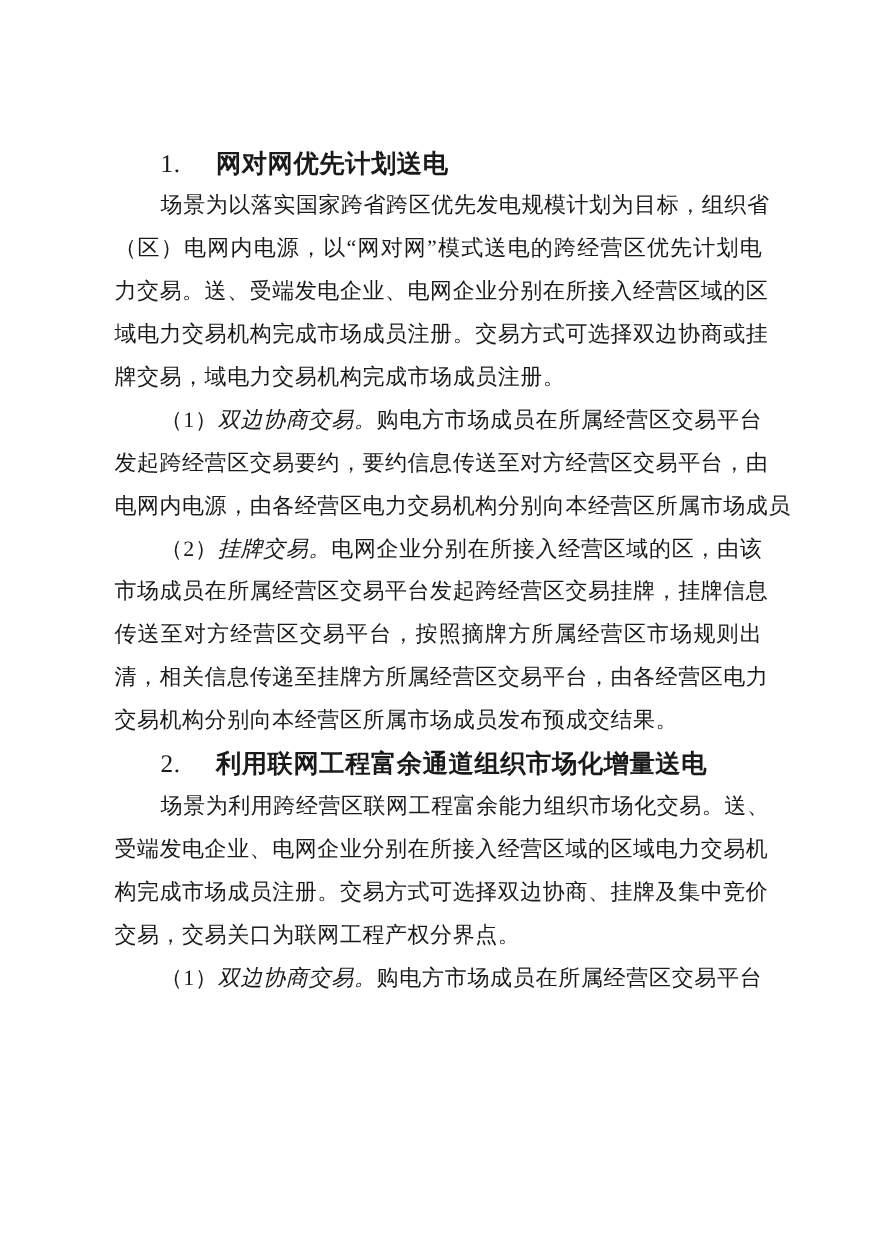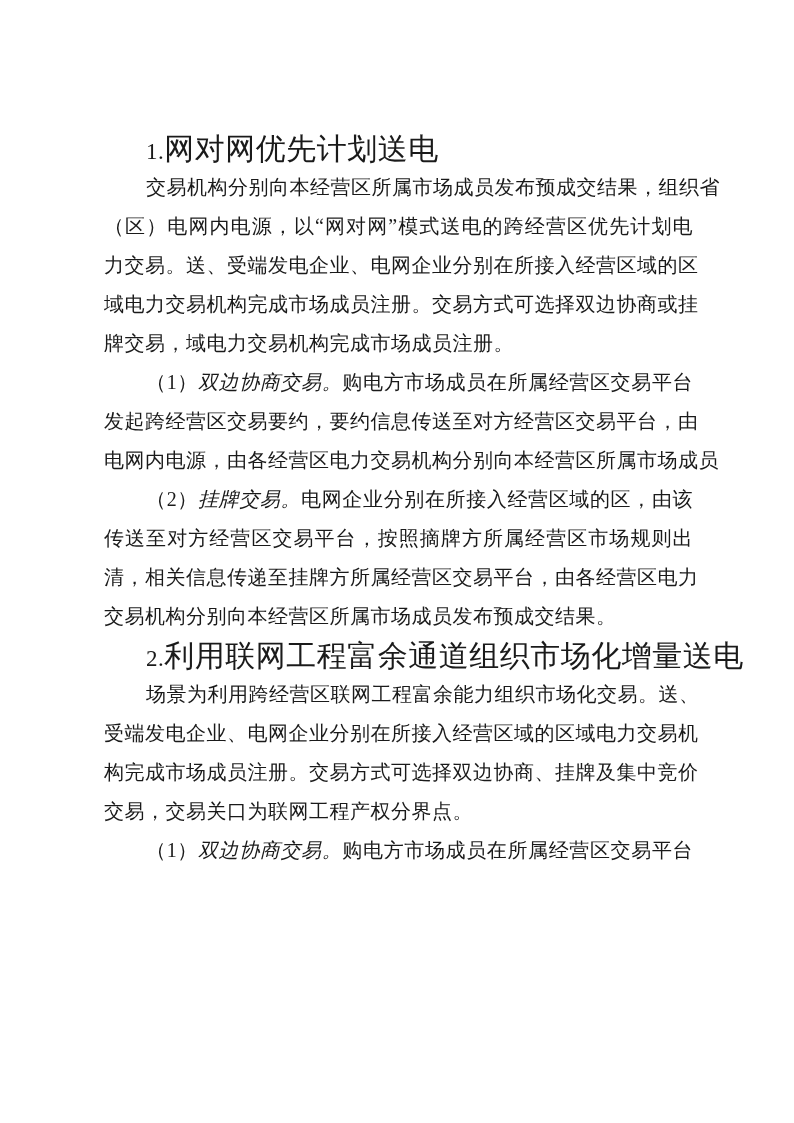--- a/index.html
+++ b/index.html
@@ -40,42 +40,44 @@
   .seg-normal {
     font-family: "Liberation Serif", "DejaVu Serif", serif;
   }
   .seg-num {
     font-family: "Liberation Serif", "DejaVu Serif", serif;
     font-size: 23px;
     font-weight: 400;
   }
   .seg-head {
     font-family: "Liberation Sans", "DejaVu Sans", sans-serif;
-    font-weight: 400;
-    font-size: 30px;
+    font-weight: 700;
+    font-size: 23px;
+    margin-left: 32px;
   }
   .seg-term {
     font-style: italic;
   }
 </style>
 </head>
 <body>
 
 <div class="page">
   <div class="textblock" id="textblock">
       <div class="line indent"><span class="seg-num">1.</span><span class="seg-head">网对网优先计划送电</span></div>
-      <div class="line indent justify"><span class="seg-normal">交易机构分别向本经营区所属市场成员发布预成交结果，组织省</span></div>
+      <div class="line indent justify"><span class="seg-normal">场景为以落实国家跨省跨区优先发电规模计划为目标，组织省</span></div>
       <div class="line justify"><span class="seg-normal">（区）电网内电源，以“网对网”模式送电的跨经营区优先计划电</span></div>
       <div class="line justify"><span class="seg-normal">力交易。送、受端发电企业、电网企业分别在所接入经营区域的区</span></div>
       <div class="line justify"><span class="seg-normal">域电力交易机构完成市场成员注册。交易方式可选择双边协商或挂</span></div>
       <div class="line"><span class="seg-normal">牌交易，域电力交易机构完成市场成员注册。</span></div>
       <div class="line indent justify"><span class="seg-normal">（1）</span><span class="seg-term">双边协商交易。</span><span class="seg-normal">购电方市场成员在所属经营区交易平台</span></div>
       <div class="line justify"><span class="seg-normal">发起跨经营区交易要约，要约信息传送至对方经营区交易平台，由</span></div>
       <div class="line justify"><span class="seg-normal">电网内电源，由各经营区电力交易机构分别向本经营区所属市场成员</span></div>
       <div class="line indent justify"><span class="seg-normal">（2）</span><span class="seg-term">挂牌交易。</span><span class="seg-normal">电网企业分别在所接入经营区域的区，由该</span></div>
+      <div class="line justify"><span class="seg-normal">市场成员在所属经营区交易平台发起跨经营区交易挂牌，挂牌信息</span></div>
       <div class="line justify"><span class="seg-normal">传送至对方经营区交易平台，按照摘牌方所属经营区市场规则出</span></div>
       <div class="line justify"><span class="seg-normal">清，相关信息传递至挂牌方所属经营区交易平台，由各经营区电力</span></div>
       <div class="line"><span class="seg-normal">交易机构分别向本经营区所属市场成员发布预成交结果。</span></div>
       <div class="line indent"><span class="seg-num">2.</span><span class="seg-head">利用联网工程富余通道组织市场化增量送电</span></div>
       <div class="line indent justify"><span class="seg-normal">场景为利用跨经营区联网工程富余能力组织市场化交易。送、</span></div>
       <div class="line justify"><span class="seg-normal">受端发电企业、电网企业分别在所接入经营区域的区域电力交易机</span></div>
       <div class="line justify"><span class="seg-normal">构完成市场成员注册。交易方式可选择双边协商、挂牌及集中竞价</span></div>
       <div class="line"><span class="seg-normal">交易，交易关口为联网工程产权分界点。</span></div>
       <div class="line indent justify"><span class="seg-normal">（1）</span><span class="seg-term">双边协商交易。</span><span class="seg-normal">购电方市场成员在所属经营区交易平台</span></div>
     </div>

